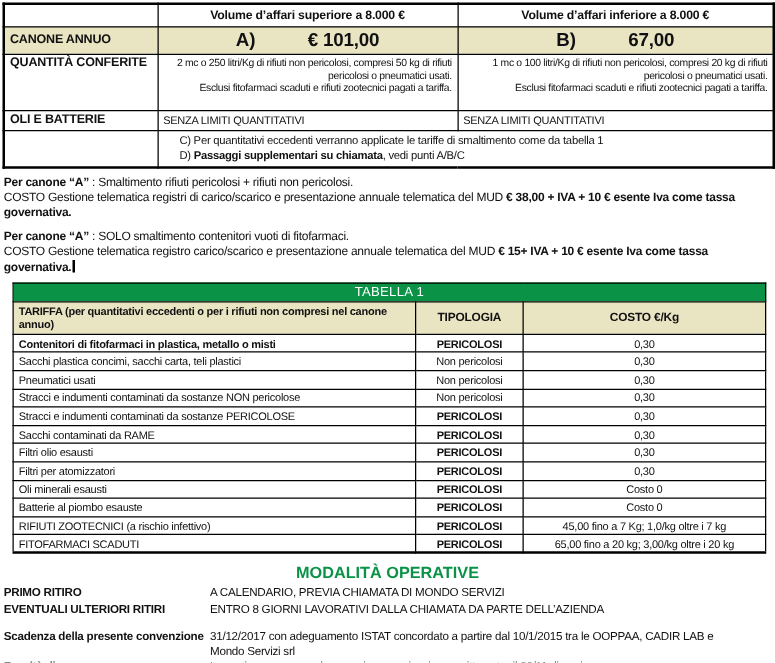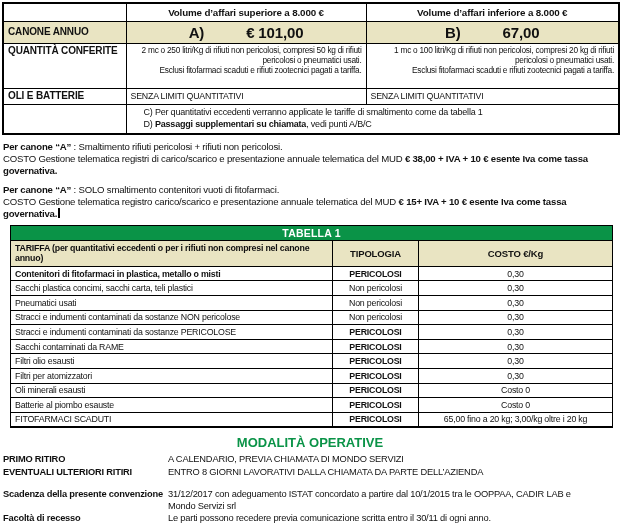--- a/index.html
+++ b/index.html
@@ -29,21 +29,21 @@
   .bold { font-weight:bold; }
 
   
   .note { width:614px; margin:6px 0 0 3px; font-size:9.6px; line-height:1.23; letter-spacing:-0.2px; }
   .note + .note { margin-top:8px; }
   .cursor { display:inline-block; width:2px; height:10px; background:#000; margin-left:1px; vertical-align:-1px; }
 
   
   .tab1 { width:602px; margin:5px 0 0 10px; border:1.5px solid #000; border-bottom:2px solid #000; }
   .tab1 td { border:1px solid #000; padding:0 4px; }
-  .green-bar { background:var(--green); color:#fff; font-weight:bold; font-size:10.5px; text-align:center; height:15px; letter-spacing:0.2px; }
+  .green-bar { background:var(--green); color:#fff; font-weight:normal; font-size:10.5px; text-align:center; height:15px; letter-spacing:0.2px; }
   .tab1 .h-tariffa { font-weight:bold; font-size:8.8px; line-height:1.15; height:26px; vertical-align:middle; letter-spacing:-0.2px; }
   .tab1 .h-mid { font-weight:bold; font-size:9.5px; text-align:center; vertical-align:middle; }
   .tab1 tbody td { height:14.6px; font-size:8.8px; vertical-align:middle; letter-spacing:-0.2px; }
   .tab1 .c-tip, .tab1 .c-costo { text-align:center; }
 
   
   .mod-title { margin-top:7px; text-align:center; color:var(--green); font-weight:bold; font-size:13px; letter-spacing:0; }
   .mrows { margin:3px 0 0 3px; }
   .mrow { display:grid; grid-template-columns:165px 1fr; font-size:9.3px; line-height:13px; letter-spacing:-0.2px; }
   .mlabel { font-weight:bold; }
@@ -187,20 +187,25 @@
     <td class="c-tip bold">PERICOLOSI</td>
     <td class="c-costo">Costo 0</td>
   </tr>
 
   <tr>
     <td class="c-name">Batterie al piombo esauste</td>
     <td class="c-tip bold">PERICOLOSI</td>
     <td class="c-costo">Costo 0</td>
   </tr>
 
+  <tr>
+    <td class="c-name">RIFIUTI ZOOTECNICI (a rischio infettivo)</td>
+    <td class="c-tip bold">PERICOLOSI</td>
+    <td class="c-costo">45,00 fino a 7 Kg; 1,0/kg oltre i 7 kg</td>
+  </tr>
 
   <tr>
     <td class="c-name">FITOFARMACI SCADUTI</td>
     <td class="c-tip bold">PERICOLOSI</td>
     <td class="c-costo">65,00 fino a 20 kg; 3,00/kg oltre i 20 kg</td>
   </tr>
 </tbody>
 </table>
 
 <div class="mod-title">MODALITÀ OPERATIVE</div>

